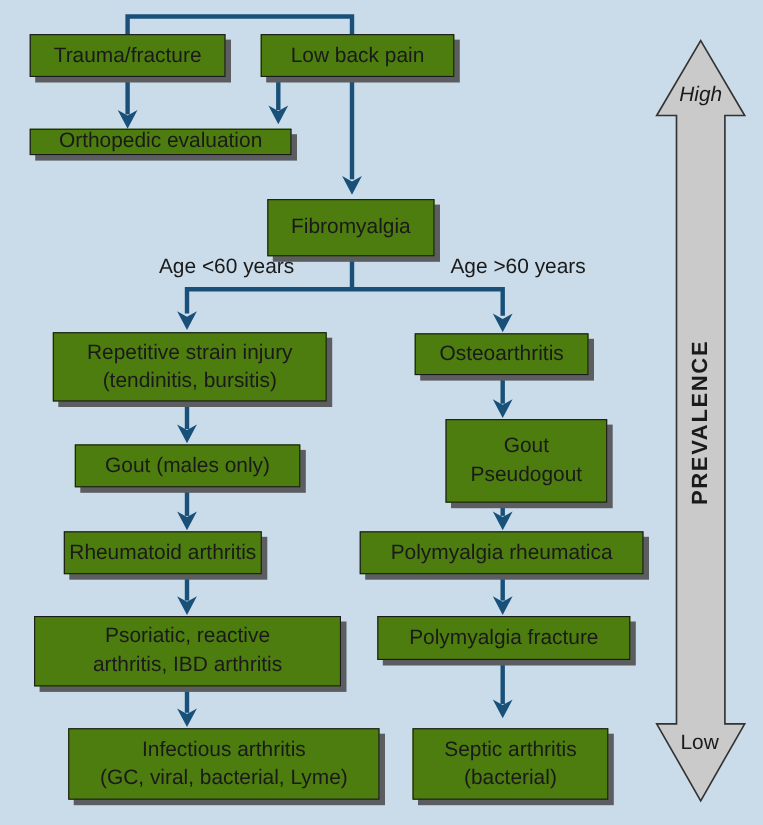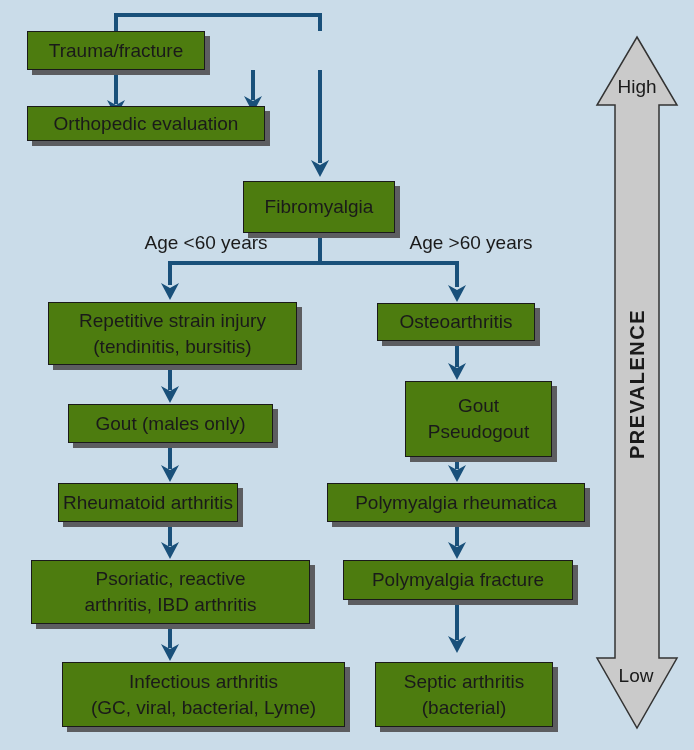--- a/index.html
+++ b/index.html
@@ -19,21 +19,21 @@
     border:1.5px solid #1a1a1a;
     box-shadow:5px 5px 0 0 #5c5d60;
     display:flex;align-items:center;justify-content:center;
     text-align:center;
     font-size:19px;line-height:26px;
     white-space:pre-line;
   }
   
   .b-trauma{left:27px;top:31px;width:178px;height:39px;}
   .b-lbp{left:237px;top:31px;width:176px;height:39px;}
-  .b-ortho{left:27px;top:106px;width:238px;height:35px;}
+  .b-ortho{left:27px;top:117px;width:238px;height:24px;}
   .b-fibro{left:243px;top:181px;width:152px;height:52px;}
   .b-repet{left:48px;top:302px;width:249px;height:63px;}
   .b-goutm{left:68px;top:404px;width:205px;height:39px;}
   .b-rheum{left:58px;top:483px;width:180px;height:39px;}
   .b-psor{left:31px;top:560px;width:279px;height:64px;}
   .b-infect{left:29px;top:662px;width:283px;height:65px;margin-left:33px;}
   .b-osteoa{left:377px;top:303px;width:158px;height:38px;}
   .b-goutp{left:369px;top:381px;width:147px;height:76px;margin-left:36px;}
   .b-poly{left:327px;top:483px;width:258px;height:39px;}
   .b-osteop{left:343px;top:560px;width:230px;height:40px;}
@@ -42,21 +42,21 @@
   .age-label{
     position:absolute;top:232px;width:160px;
     font-size:19px;text-align:center;
   }
   .age-left{left:126px;}
   .age-right{left:391px;}
 
   .axis-label{
     position:absolute;font-size:19px;text-align:center;width:70px;
   }
-  .axis-high{left:602px;top:76px;}
+  .axis-high{left:602px;top:76px;font-style:italic;}
   .axis-low{left:601px;top:665px;}
   .axis-prevalence{
     position:absolute;left:537px;top:369px;width:200px;height:30px;
     display:flex;align-items:center;justify-content:center;
     transform:rotate(-90deg);
     font-size:20px;font-weight:bold;letter-spacing:1.5px;
   }
 </style>
 </head>
 <body>
@@ -94,20 +94,21 @@
       <polygon points="170,559 161,542 170,547 179,542"></polygon>
       <polygon points="170,661 161,644 170,649 179,644"></polygon>
       <polygon points="457,380 448,363 457,368 466,363"></polygon>
       <polygon points="457,482 448,465 457,470 466,465"></polygon>
       <polygon points="457,559 448,542 457,547 466,542"></polygon>
       <polygon points="457,653 448,636 457,641 466,636"></polygon>
     </g>
   </svg>
 
   <div class="node b-trauma">Trauma/fracture</div>
+  <div class="node b-lbp">Low back pain</div>
   <div class="node b-ortho">Orthopedic evaluation</div>
   <div class="node b-fibro">Fibromyalgia</div>
   <div class="node b-repet">Repetitive strain injury
 (tendinitis, bursitis)</div>
   <div class="node b-goutm">Gout (males only)</div>
   <div class="node b-rheum">Rheumatoid arthritis</div>
   <div class="node b-psor">Psoriatic, reactive
 arthritis, IBD arthritis</div>
   <div class="node b-infect">Infectious arthritis
 (GC, viral, bacterial, Lyme)</div>

